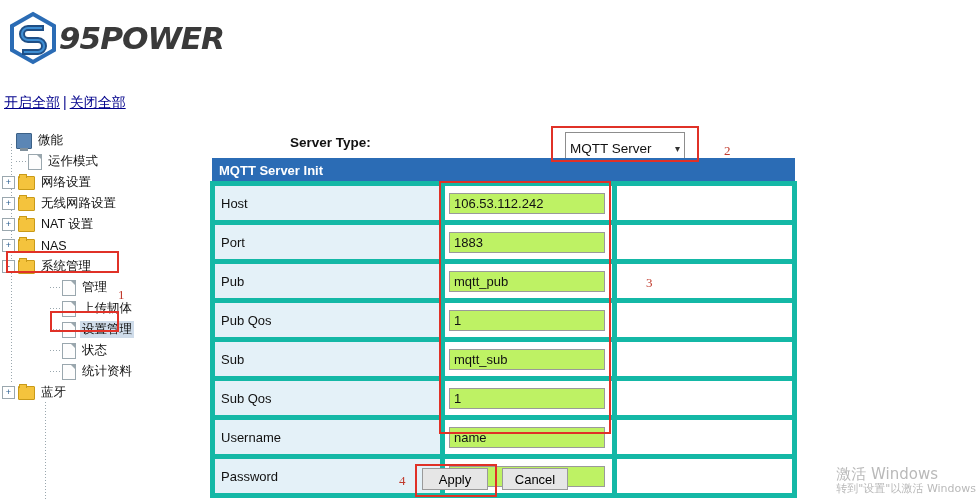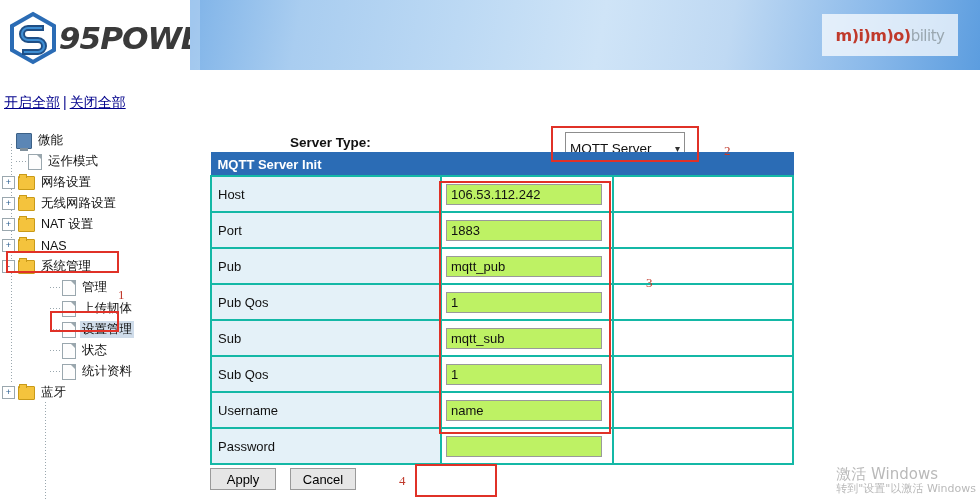--- a/index.html
+++ b/index.html
@@ -67,24 +67,24 @@
   .reboot-tbl td.lbl{width:228px;background:#e4f1f8;}
   .reboot-tbl td.act{padding:2px 6px;}
 
   .srvtype{position:absolute;left:210px;top:132px;width:582px;height:26px;}
   .srvtype-lbl{position:absolute;left:80px;top:3px;font-weight:bold;font-size:13.5px;}
   .srvtype-sel{position:absolute;left:355px;top:0;width:120px;height:33px;
     border:1px solid #8d8d8d;background:#fff;font-size:13.5px;
     display:flex;align-items:center;padding:0 4px;box-sizing:border-box;cursor:pointer;}
   .srvtype-sel span.caret{margin-left:auto;color:#333;font-size:10px;}
 
-  .mqtt-tbl{position:absolute;left:210px;top:152px;width:582px;border-collapse:collapse;table-layout:fixed;}
+  .mqtt-tbl{position:absolute;left:210px;top:158px;width:582px;border-collapse:collapse;table-layout:fixed;}
   .mqtt-tbl th{background:#2b6cb5;color:#fff;text-align:left;font-size:13px;font-weight:bold;
     height:22px;padding:0 6px;border:1px solid #2b6cb5;}
-  .mqtt-tbl td{border:2px solid #14b8a6;height:30px;font-size:13px;padding:0 6px;background:#fff;vertical-align:middle;margin-top:22px;}
+  .mqtt-tbl td{border:5px solid #14b8a6;height:30px;font-size:13px;padding:0 6px;background:#fff;vertical-align:middle;margin-top:22px;}
   .mqtt-tbl td.lbl{background:#e4f1f8;}
   .mqtt-tbl td.inp{padding:2px 4px;}
   .mqtt-tbl td.pad{}
   .txtbox{width:156px;height:21px;border:1px solid #9a9a9a;background:#bef264;
     font-size:13px;font-family:"Liberation Sans",sans-serif;padding:0 4px;box-sizing:border-box;color:#111;}
 
   .btnrow{position:absolute;left:210px;top:468px;width:582px;display:flex;align-items:center;}
   .btn{min-width:66px;height:22px;border:1px solid #9a9a9a;background:#e6e6e6;
     font-size:13px;font-family:"Liberation Sans",sans-serif;cursor:pointer;
     display:inline-flex;align-items:center;justify-content:center;padding:0 10px;}
@@ -109,28 +109,20 @@
     <div class="brand-mark">
       <svg width="54" height="54" viewBox="0 0 54 54">
         <polygon points="27,3 48,15 48,39 27,51 6,39 6,15" fill="none" stroke="#2b6cb5" stroke-width="4"></polygon>
         <path d="M35 17 H22 a6 6 0 0 0 0 12 h10 a6 6 0 0 1 0 12 H19" fill="none" stroke="#1f4f86" stroke-width="6" stroke-linecap="square"></path>
         <path d="M35 17 H22 a6 6 0 0 0 0 12 h10 a6 6 0 0 1 0 12 H19" fill="none" stroke="#3f8fd4" stroke-width="2.2" stroke-linecap="square"></path>
       </svg>
     </div>
     <div class="brand-word">95POWER</div>
   </div>
 
-  <div class="banner">
-    <div class="banner-left-shade"></div>
-    <div class="mimo">
-      <div class="mimo-txt">
-        <span class="r">m)</span><span class="r">i)</span><span class="r">m)</span><span class="r">o)</span><span class="g">bility</span>
-      </div>
-    </div>
-  </div>
 
   <div class="toplinks">
     <a>开启全部</a><span class="sep">|</span><a>关闭全部</a>
   </div>
 
   <div class="tree">
     <div class="vrail"></div>
     <div class="vrail2"></div>
     <div id="tree-host">
         <div class="tnode">
@@ -270,21 +262,21 @@
         </tr>
         <tr>
           <td class="lbl">Password</td>
           <td class="inp"><input class="txtbox" type="text" value="" style=""></td>
           <td class="pad"></td>
         </tr>
       </tbody>
   </table>
 
   <div class="btnrow">
-    <button class="btn" style="">Apply</button>
+    <button class="btn" style="margin-left:212px">Apply</button>
     <button class="btn" style="margin-left:14px">Cancel</button>
   </div>
 
   <div class="rbox" style="left:6px;top:251px;width:113px;height:22px;"></div>
   <div class="rbox" style="left:50px;top:311px;width:69px;height:21px;"></div>
   <div class="rnum" style="left:118px;top:287px;">1</div>
 
   <div class="rbox" style="left:551px;top:126px;width:148px;height:36px;"></div>
   <div class="rnum" style="left:724px;top:143px;">2</div>
 

